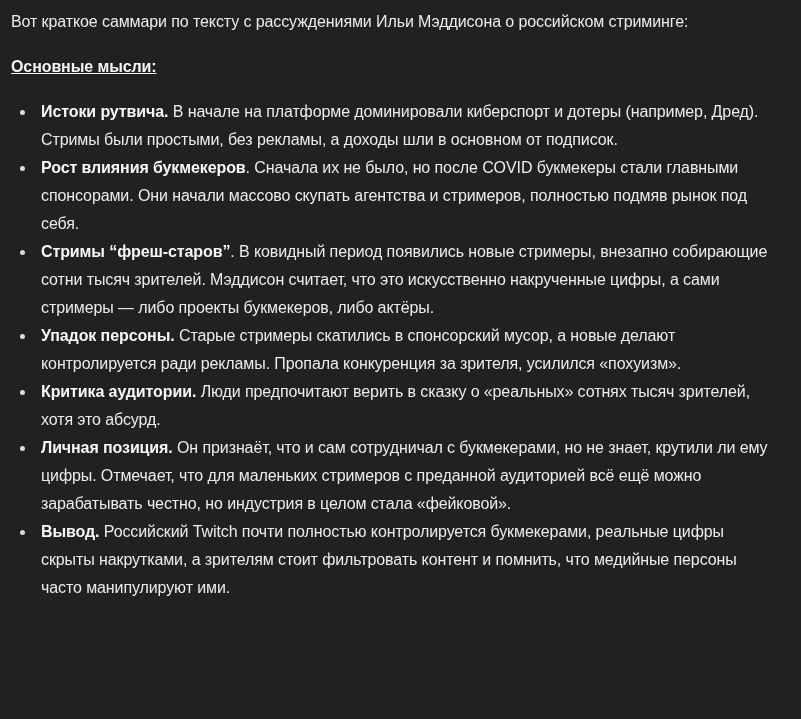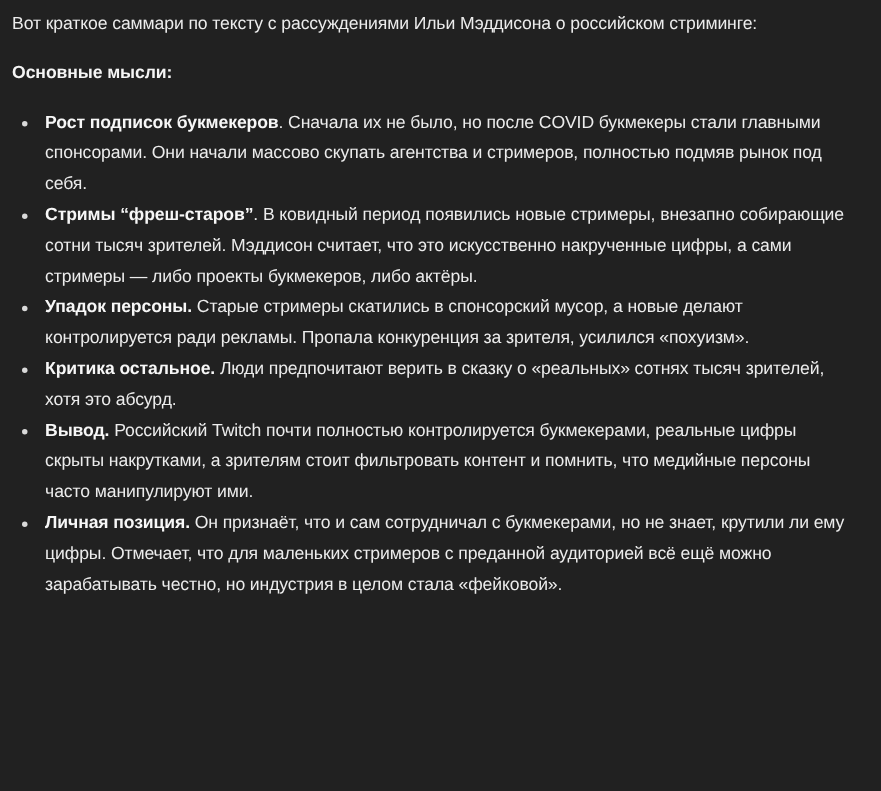--- a/index.html
+++ b/index.html
@@ -22,20 +22,21 @@
     width: 801px;
     padding: 8px 26px 0 11px;
   }
   .intro {
     margin: 0 0 17px 0;
   }
   .heading {
     margin: 0 0 17px 0;
     font-weight: 700;
     color: #f5f5f5;
+    text-decoration: underline;
   }
   ul.bullets {
     list-style: none;
     margin: 0;
     padding: 0;
   }
   ul.bullets li {
     position: relative;
     padding-left: 30px;
   }
@@ -53,20 +54,21 @@
     color: #f7f7f7;
   }
 </style>
 </head>
 <body>
 
 <div class="message">
   <p class="intro">Вот краткое саммари по тексту с рассуждениями Ильи Мэддисона о российском стриминге:</p>
   <p class="heading">Основные мысли:</p>
   <ul class="bullets">
-    <li><span class="dot"></span><strong>Рост подписок букмекеров</strong><span>. Сначала их не было, но после COVID букмекеры стали главными спонсорами. Они начали массово скупать агентства и стримеров, полностью подмяв рынок под себя.</span></li>
+    <li><span class="dot"></span><strong>Истоки рутвича.</strong><span> В начале на платформе доминировали киберспорт и дотеры (например, Дред). Стримы были простыми, без рекламы, а доходы шли в основном от подписок.</span></li>
+    <li><span class="dot"></span><strong>Рост влияния букмекеров</strong><span>. Сначала их не было, но после COVID букмекеры стали главными спонсорами. Они начали массово скупать агентства и стримеров, полностью подмяв рынок под себя.</span></li>
     <li><span class="dot"></span><strong>Стримы “фреш-старов”</strong><span>. В ковидный период появились новые стримеры, внезапно собирающие сотни тысяч зрителей. Мэддисон считает, что это искусственно накрученные цифры, а сами стримеры — либо проекты букмекеров, либо актёры.</span></li>
     <li><span class="dot"></span><strong>Упадок персоны.</strong><span> Старые стримеры скатились в спонсорский мусор, а новые делают контролируется ради рекламы. Пропала конкуренция за зрителя, усилился «похуизм».</span></li>
-    <li><span class="dot"></span><strong>Критика остальное.</strong><span> Люди предпочитают верить в сказку о «реальных» сотнях тысяч зрителей, хотя это абсурд.</span></li>
+    <li><span class="dot"></span><strong>Критика аудитории.</strong><span> Люди предпочитают верить в сказку о «реальных» сотнях тысяч зрителей, хотя это абсурд.</span></li>
+    <li><span class="dot"></span><strong>Личная позиция.</strong><span> Он признаёт, что и сам сотрудничал с букмекерами, но не знает, крутили ли ему цифры. Отмечает, что для маленьких стримеров с преданной аудиторией всё ещё можно зарабатывать честно, но индустрия в целом стала «фейковой».</span></li>
     <li><span class="dot"></span><strong>Вывод.</strong><span> Российский Twitch почти полностью контролируется букмекерами, реальные цифры скрыты накрутками, а зрителям стоит фильтровать контент и помнить, что медийные персоны часто манипулируют ими.</span></li>
-    <li><span class="dot"></span><strong>Личная позиция.</strong><span> Он признаёт, что и сам сотрудничал с букмекерами, но не знает, крутили ли ему цифры. Отмечает, что для маленьких стримеров с преданной аудиторией всё ещё можно зарабатывать честно, но индустрия в целом стала «фейковой».</span></li>
   </ul>
 </div>
 
 </body></html>

